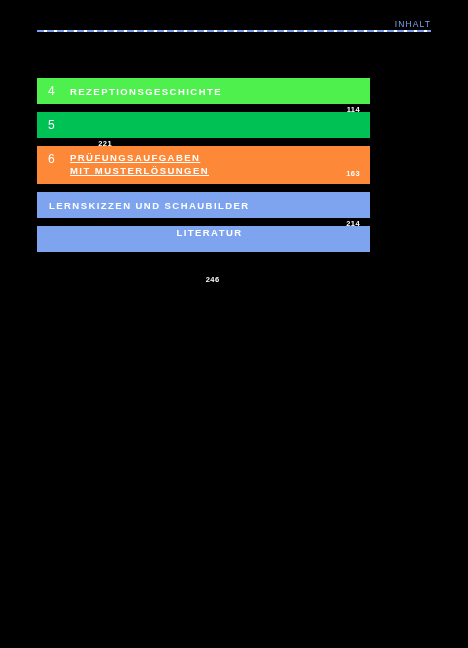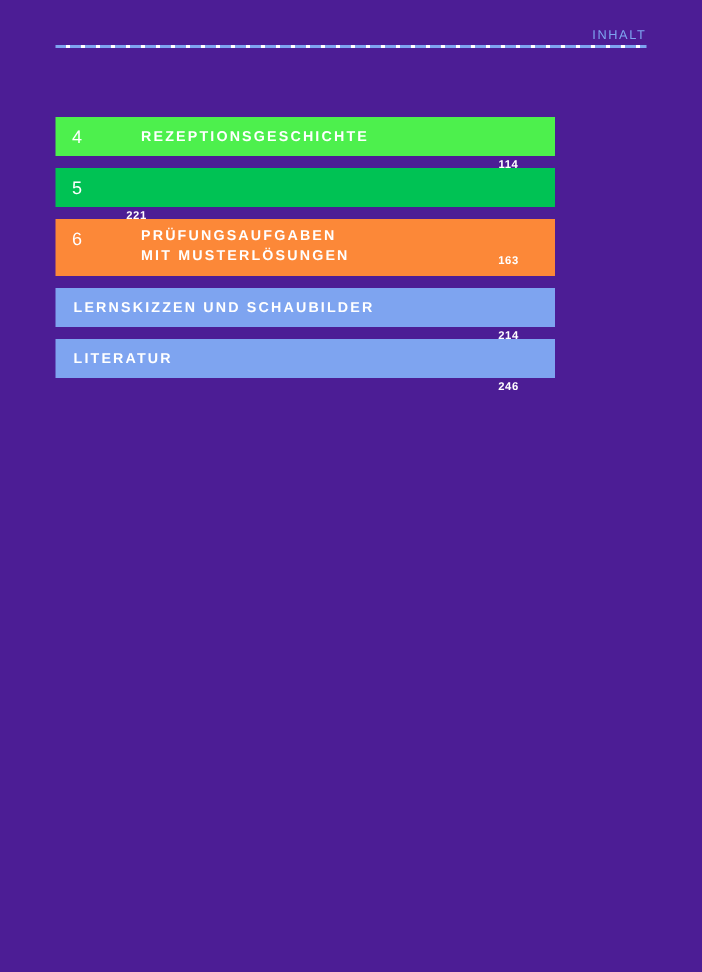--- a/index.html
+++ b/index.html
@@ -11,21 +11,21 @@
     height: 648px;
     background: #ffffff;
     font-family: "Liberation Sans", sans-serif;
     overflow: hidden;
   }
 
   .page {
     position: relative;
     width: 468px;
     height: 648px;
-    background: #4c1d95;
+    background: #000000;
     box-sizing: border-box;
     padding-left: 40px;
   }
 
   
   .running-head {
     position: absolute;
     top: 13px;
     left: 37px;
     right: 37px;
@@ -94,49 +94,49 @@
   }
 
   .entry-title {
     flex: 1 1 auto;
     font-size: 9.5px;
     font-weight: 700;
     letter-spacing: 1.45px;
     color: #ffffff;
     line-height: 13px;
     white-space: pre-line;
-    margin-left: 24px;
   }
 
   
   .toc-entry.no-number .entry-title {
     margin-left: 12px;
   }
 
   .entry-page {
     flex: 0 0 auto;
     width: 42px;
     margin-right: 10px;
-    text-align: center;
+    text-align: right;
     font-size: 7.5px;
     font-weight: 700;
     letter-spacing: 0.4px;
     color: #ffffff;
     line-height: 1;
     margin-top: 37px;
   }
 
   
   .toc-entry.h-double .entry-number {
     align-self: flex-start;
     margin-top: 7px;
   }
   .toc-entry.h-double .entry-title {
     align-self: flex-start;
     margin-top: 5px;
+    text-decoration: underline;
   }
   .toc-entry.h-double .entry-page {
     align-self: flex-end;
     margin-bottom: 7px;
   }
 </style>
 </head>
 <body>
 
 <div class="page">
@@ -160,19 +160,19 @@
       <div class="toc-entry h-double" style="background: rgb(252, 136, 56);">
         <span class="entry-number">6</span>
         <span class="entry-title">PRÜFUNGSAUFGABEN
 MIT MUSTERLÖSUNGEN</span>
         <span class="entry-page">163</span>
       </div>
       <div class="toc-entry h-single no-number" style="background: rgb(126, 164, 240);">
         <span class="entry-title">LERNSKIZZEN UND SCHAUBILDER</span>
         <span class="entry-page">214</span>
       </div>
-      <div class="toc-entry h-single no-number" style="background: rgb(126, 164, 240);">
+      <div class="toc-entry h-single no-number" style="background: rgb(126, 164, 240); flex-direction: column;">
         <span class="entry-title">LITERATUR</span>
         <span class="entry-page">246</span>
       </div>
     </div>
 
 </div>
 
 </body></html>

